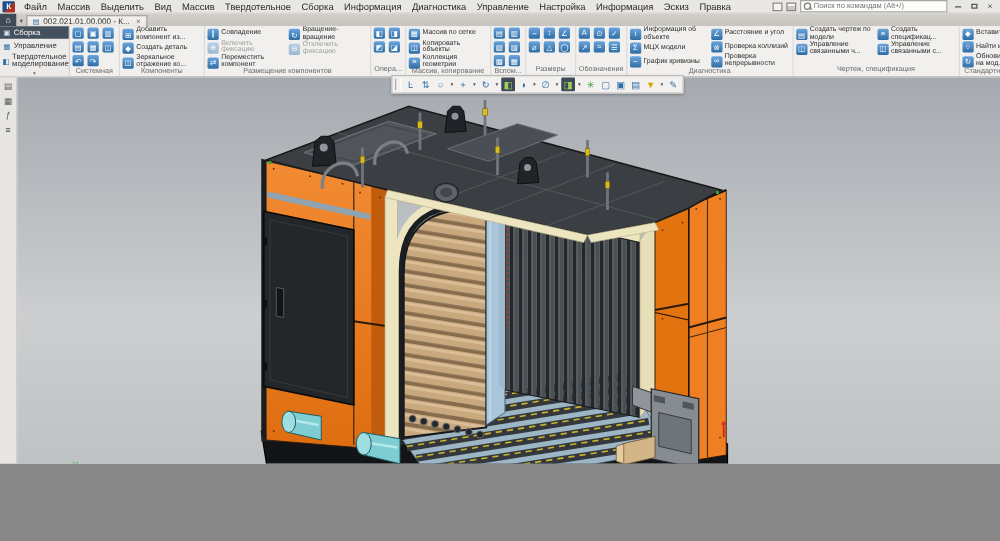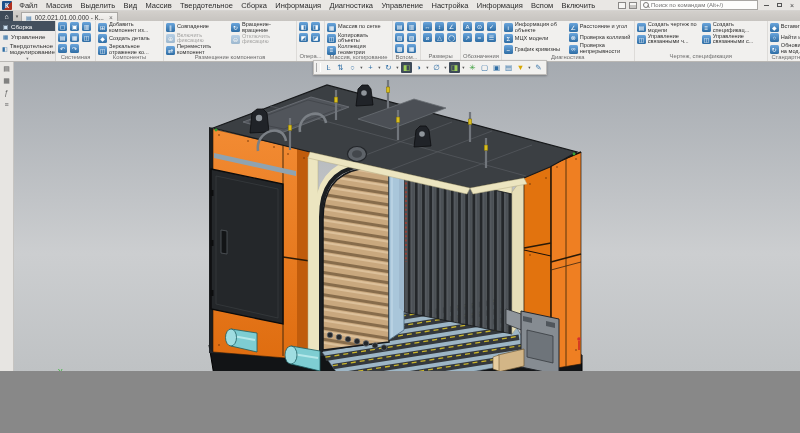--- a/index.html
+++ b/index.html
@@ -85,22 +85,22 @@
     <span class="mitem">Выделить</span>
     <span class="mitem">Вид</span>
     <span class="mitem">Массив</span>
     <span class="mitem">Твердотельное</span>
     <span class="mitem">Сборка</span>
     <span class="mitem">Информация</span>
     <span class="mitem">Диагностика</span>
     <span class="mitem">Управление</span>
     <span class="mitem">Настройка</span>
     <span class="mitem">Информация</span>
-    <span class="mitem">Вспом</span>
-    <span class="mitem">Включить</span>
+    <span class="mitem">Эскиз</span>
+    <span class="mitem">Правка</span>
     <span class="mbar-right">
       <span class="sqicon"></span>
       <span class="sqicon inner"></span>
       <span class="search">
         <span class="lens"></span>
         <input placeholder="Поиск по командам (Alt+/)" style="">
       </span>
       <span class="winbtn">
           <span class="minglyph"></span>
         </span>

